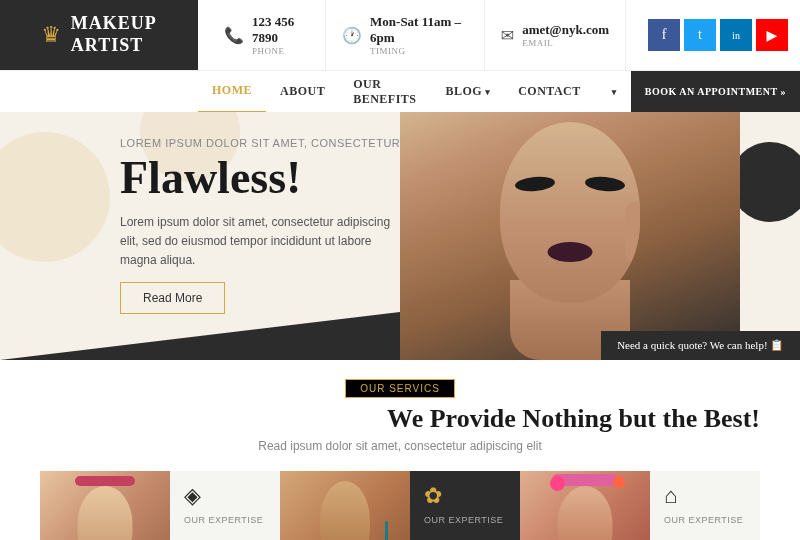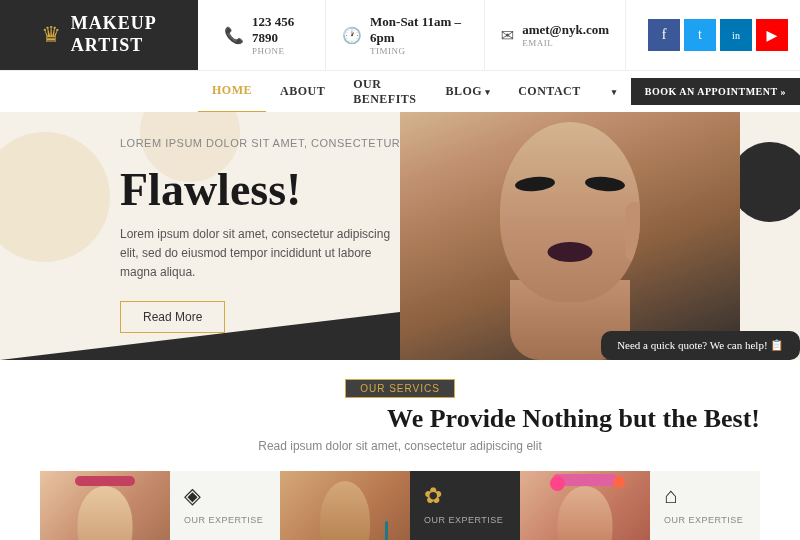--- a/index.html
+++ b/index.html
@@ -27,33 +27,33 @@
     .book-btn { margin-left: auto; background: #2c2c2c; color: #fff; font-size: 10px; padding: 8px 14px; text-transform: uppercase; letter-spacing: 0.5px; cursor: pointer; white-space: nowrap; font-weight: 600; display: flex; align-items: center; gap: 5px; }
 
     
     .hero { position: relative; height: 248px; background: #f5f0e8; overflow: hidden; }
     .hero-bg-circle-left { position: absolute; left: -20px; top: 20px; width: 130px; height: 130px; border-radius: 50%; background: rgba(212, 168, 67, 0.15); }
     .hero-bg-circle-tl { position: absolute; left: 140px; top: -30px; width: 100px; height: 100px; border-radius: 50%; background: rgba(212, 168, 67, 0.12); }
     .hero-bg-circle-tr { position: absolute; right: 120px; top: -20px; width: 90px; height: 90px; border-radius: 50%; background: rgba(212, 168, 67, 0.12); }
     .hero-bg-dark { position: absolute; right: -10px; top: 30px; width: 80px; height: 80px; border-radius: 50%; background: #2c2c2c; }
     .hero-triangle { position: absolute; bottom: 0; left: 0; width: 0; height: 0; border-left: 500px solid transparent; border-bottom: 60px solid #2c2c2c; }
     .hero-content { position: absolute; left: 120px; top: 25px; z-index: 10; max-width: 320px; }
-    .hero-subtitle { font-size: 11px; color: #888; text-transform: uppercase; letter-spacing: 0.5px; margin-bottom: 18px; font-family: Arial, sans-serif; }
+    .hero-subtitle { font-size: 11px; color: #888; text-transform: uppercase; letter-spacing: 0.5px; margin-bottom: 6px; font-family: Arial, sans-serif; }
     .hero-title { font-size: 46px; font-weight: 900; color: #1a1a1a; font-family: Georgia, serif; line-height: 1; margin-bottom: 12px; }
-    .hero-desc { font-size: 12px; color: #555; line-height: 1.6; margin-bottom: 18px; font-family: Arial, sans-serif; max-width: 280px; }
+    .hero-desc { font-size: 12px; color: #555; line-height: 1.6; margin-bottom: 11px; font-family: Arial, sans-serif; max-width: 280px; }
     .read-more-btn { background: transparent; border: 1.5px solid #d4a843; color: #333; padding: 8px 22px; font-size: 12px; cursor: pointer; font-family: Arial, sans-serif; }
 
     .hero-image { position: absolute; right: 60px; top: 0; width: 340px; height: 248px; overflow: hidden; }
 
-    .quick-quote { position: absolute; bottom: 0; right: 0; background: #2c2c2c; color: #fff; font-size: 11px; padding: 8px 16px; z-index: 20; display: flex; align-items: center; gap: 6px; border-radius: 10px; }
+    .quick-quote { position: absolute; bottom: 0; right: 0; background: #2c2c2c; color: #fff; font-size: 11px; padding: 8px 16px; z-index: 20; display: flex; align-items: center; gap: 6px; }
 
     
     .services { background: #fff; padding: 18px 40px 0; }
     .services-label { text-align: center; margin-bottom: 6px; }
-    .services-label-text { display: inline-block; background: #404040; border: 1.5px solid #d4a843; color: #d4a843; font-size: 10px; padding: 3px 14px; text-transform: uppercase; letter-spacing: 1px; font-family: Arial, sans-serif; }
+    .services-label-text { display: inline-block; background: #000000; border: 1.5px solid #d4a843; color: #d4a843; font-size: 10px; padding: 3px 14px; text-transform: uppercase; letter-spacing: 1px; font-family: Arial, sans-serif; }
     .services-title { text-align: right; font-size: 26px; font-weight: 900; color: #1a1a1a; margin-bottom: 5px; font-family: Georgia, serif; }
     .services-desc { text-align: center; font-size: 12px; color: #888; margin-bottom: 18px; font-family: Arial, sans-serif; }
 
     .services-grid { display: flex; gap: 0; }
     .service-card { flex: 1; display: flex; overflow: hidden; }
     .service-img { width: 130px; height: 115px; flex-shrink: 0; }
     .service-img-placeholder { width: 100%; height: 100%; }
     .service-img-1 { background: linear-gradient(135deg, #e8c4a0 0%, #c4896a 50%, #9a6545 100%); }
     .service-img-2 { background: linear-gradient(135deg, #d4a878 0%, #b87850 50%, #8a5535 100%); }
     .service-img-3 { background: linear-gradient(135deg, #e0b090 0%, #c47860 50%, #a05040 100%); }
@@ -65,21 +65,21 @@
     .service-card:nth-child(2) .service-icon { color: #d4a843; }
     .service-card:nth-child(3) .service-icon { color: #2c2c2c; }
     .service-expertise { font-size: 9px; text-transform: uppercase; letter-spacing: 0.5px; margin-bottom: 16px; font-family: Arial, sans-serif; }
     .service-card:nth-child(1) .service-expertise { color: #888; }
     .service-card:nth-child(2) .service-expertise { color: #aaa; }
     .service-card:nth-child(3) .service-expertise { color: #888; }
     .service-name { font-size: 16px; font-weight: 900; color: #1a1a1a; font-family: Georgia, serif; line-height: 1.2; }
     .service-card:nth-child(2) .service-name { color: #fff; }
 
     
-    .nav-wrapper { display: flex; align-items: center; background: #fff; height: 42px; border-top: 1px solid #eee; padding-left: 198px; }
+    .nav-wrapper { display: flex; background: #fff; height: 42px; border-top: 1px solid #eee; padding-left: 198px; }
     .nav-links { display: flex; align-items: center; flex: 1; }
   </style>
 </head>
 <body>
 
 <div style="display:flex; align-items:center; background:#fff; height:70px;">
   <div class="logo">
     <div class="logo-icon">♛</div>
     <div class="logo-text">
       <div>MAKEUP</div>

